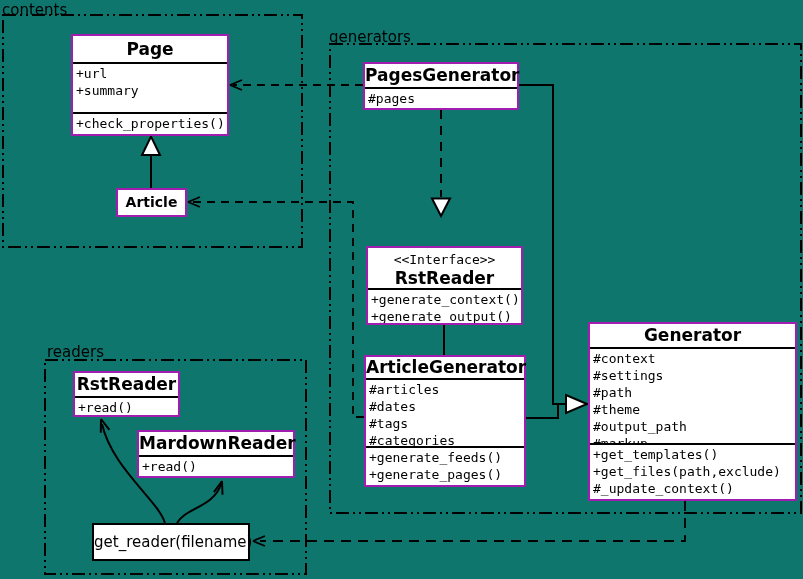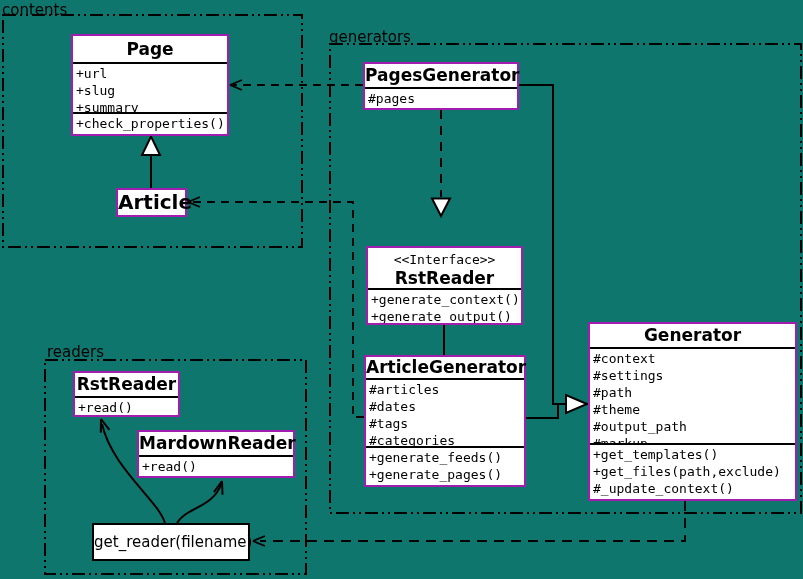--- a/index.html
+++ b/index.html
@@ -6,21 +6,21 @@
   #canvas{position:relative;width:803px;height:579px;background:#0f766e;overflow:hidden;
           font-family:"DejaVu Sans","Liberation Sans",sans-serif;color:#000;}
   #edges{position:absolute;left:0;top:0;width:803px;height:579px;}
 
   .pkg-label{position:absolute;font:15px "DejaVu Sans","Liberation Sans",sans-serif;color:#000;}
 
   .box{position:absolute;box-sizing:border-box;background:#fff;border:2px solid #a21caf;
        display:flex;flex-direction:column;}
   .c-title{font:bold 17px "DejaVu Sans","Liberation Sans",sans-serif;text-align:center;
            line-height:23px;flex:0 0 auto;}
-  .c-title.small{font-size:20px;line-height:25px;}
+  .c-title.small{font-size:14px;line-height:25px;}
   .sep{border-top:2px solid #000;}
   .rows{padding:2px 3px 1px 3px;flex:1 1 auto;overflow:hidden;}
   .m-row{font:13px "DejaVu Sans Mono","Liberation Mono",monospace;height:17px;line-height:16px;
          white-space:pre;}
   .stereo{font:13px "DejaVu Sans Mono","Liberation Mono",monospace;text-align:center;
           line-height:17px;padding-top:3px;}
   .plain-box{position:absolute;box-sizing:border-box;background:#fff;border:2px solid #000;
              font:15px "DejaVu Sans","Liberation Sans",sans-serif;text-align:left;}
 </style>
 </head>
@@ -85,21 +85,20 @@
   </svg>
 
   <div class="pkg-label" style="left:2px;top:1px;">contents</div>
   <div class="pkg-label" style="left:329px;top:28px;">generators</div>
   <div class="pkg-label" style="left:47px;top:343px;">readers</div>
 
   <div class="box" style="left:71px;top:34px;width:158px;height:102px;">
     <div class="c-title" style="line-height:26px;">Page</div>
     <div class="rows sep">
       <div class="m-row">+url</div>
-      <div class="m-row">+slug</div>
       <div class="m-row">+summary</div>
     </div>
     <div class="rows sep" style="flex:0 0 auto;">
       <div class="m-row">+check_properties()</div>
     </div>
   </div>
 
   <div class="box" style="left:116px;top:188px;width:71px;height:29px;">
     <div class="c-title small">Article</div>
   </div>

